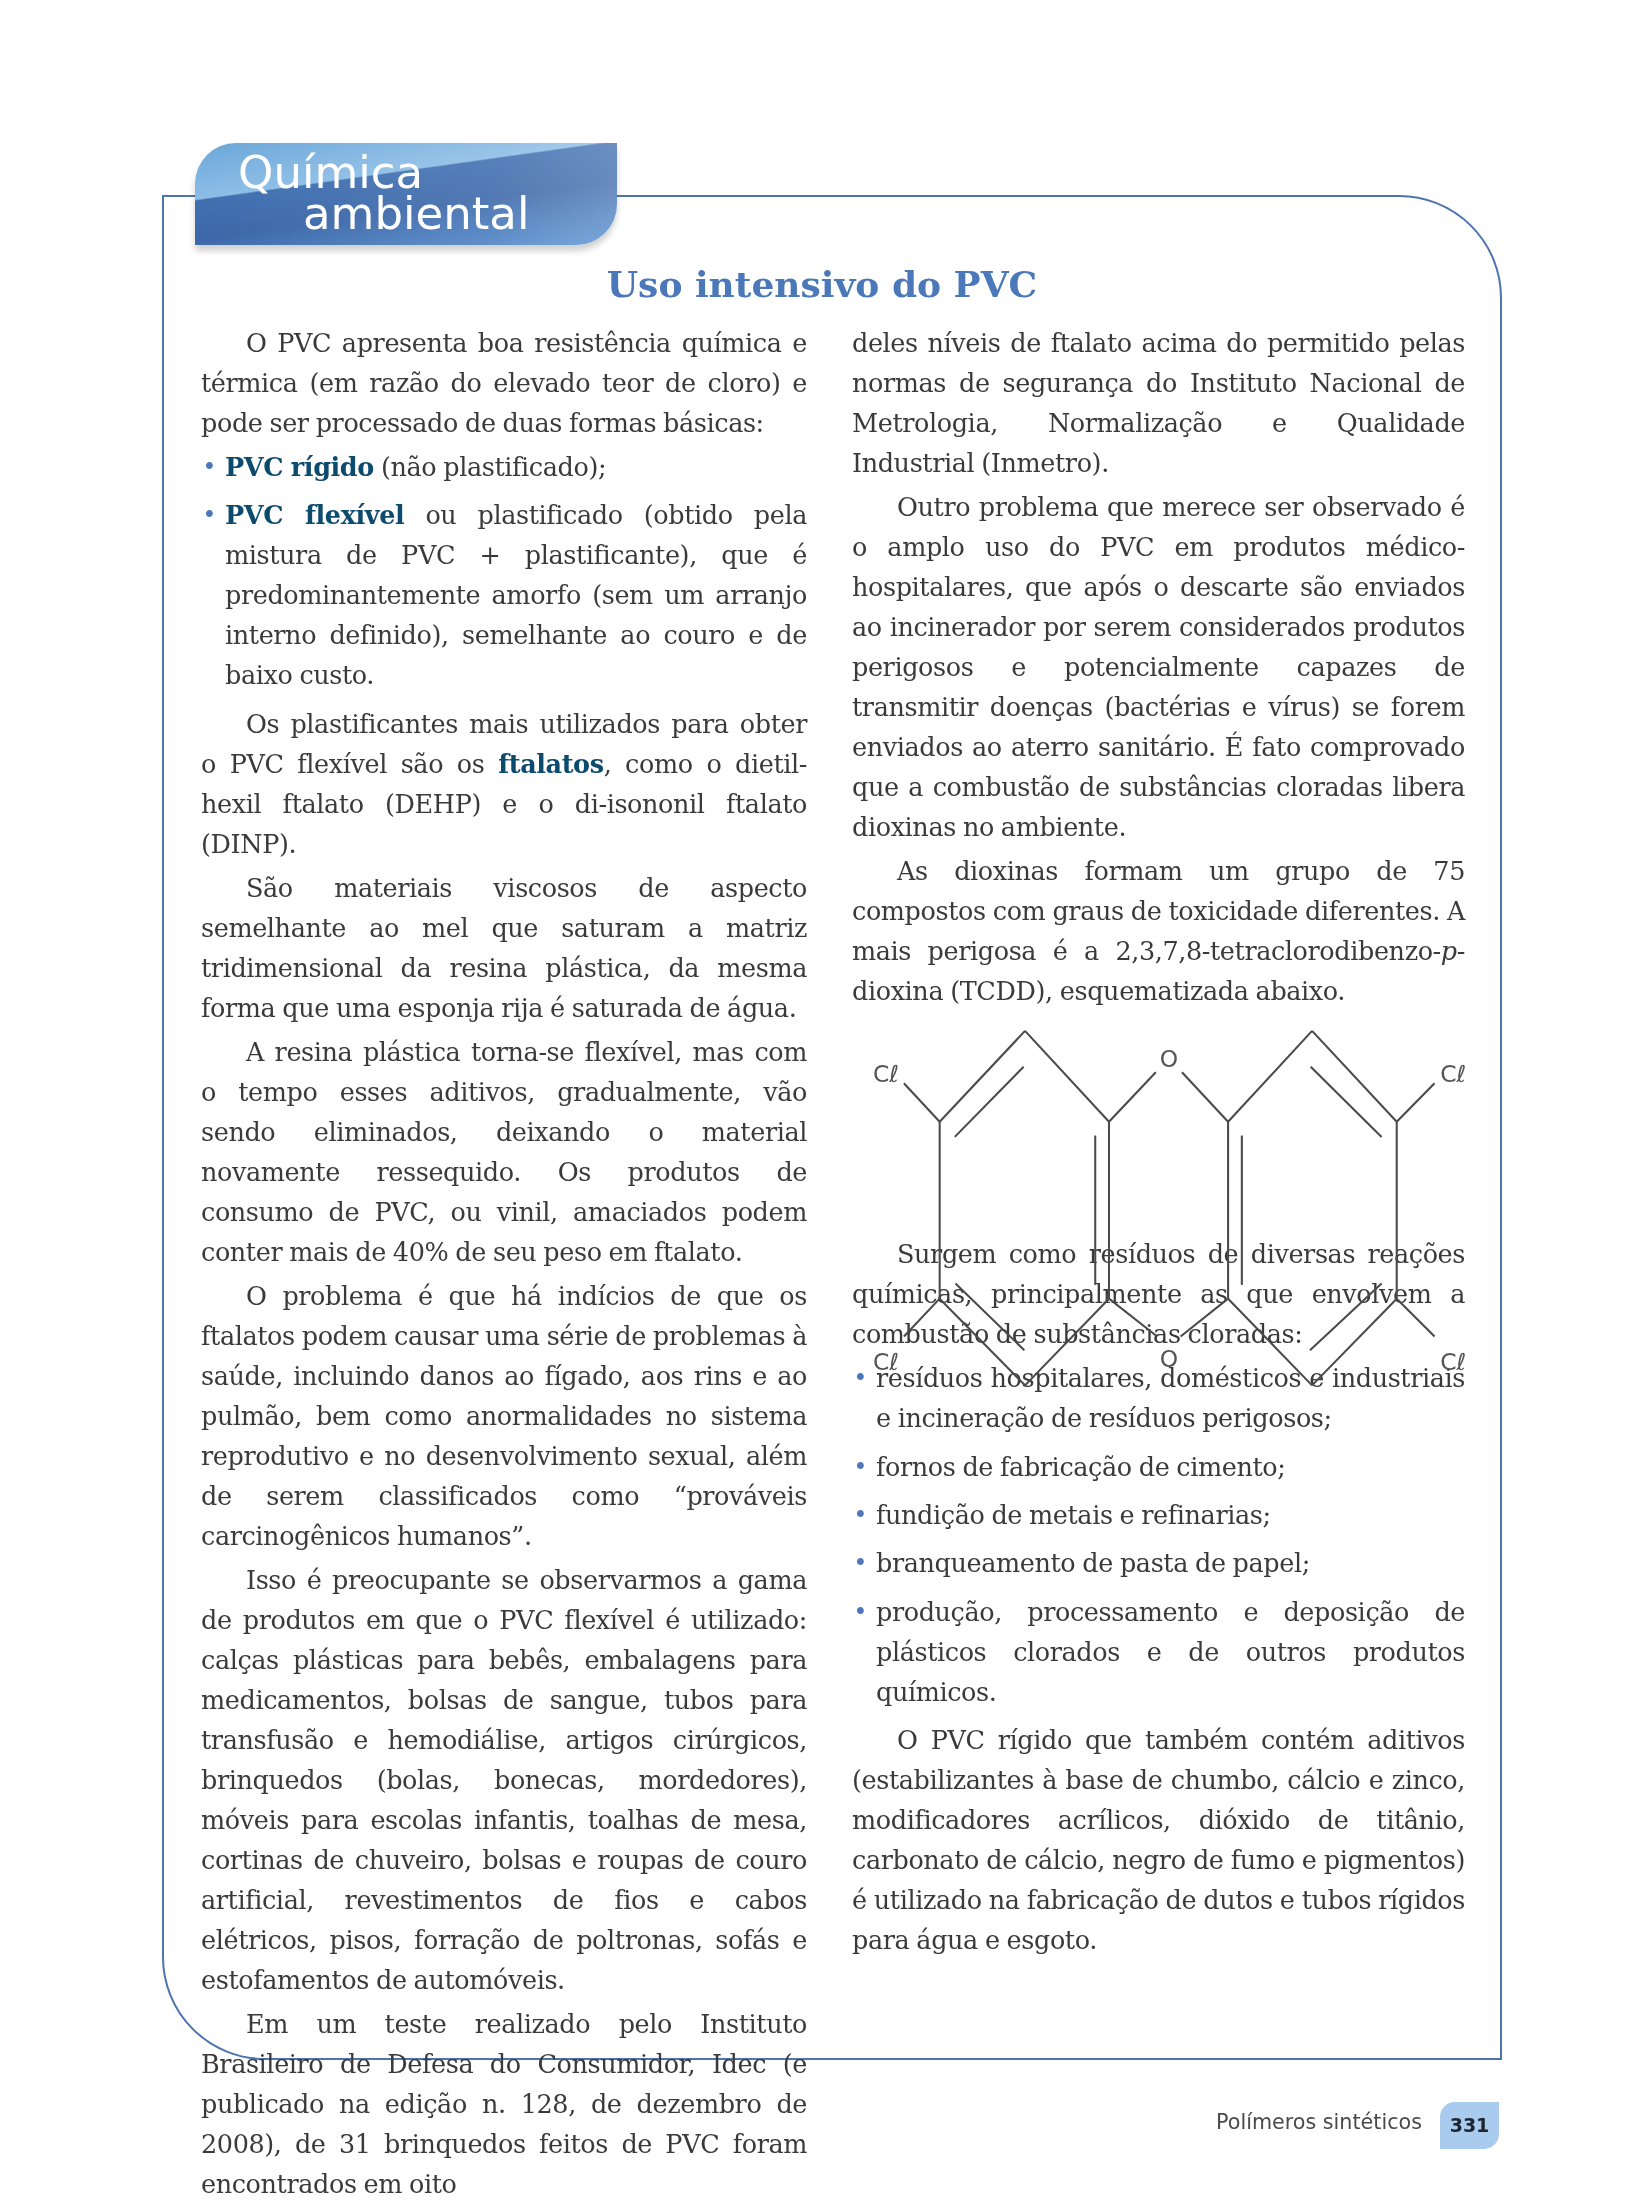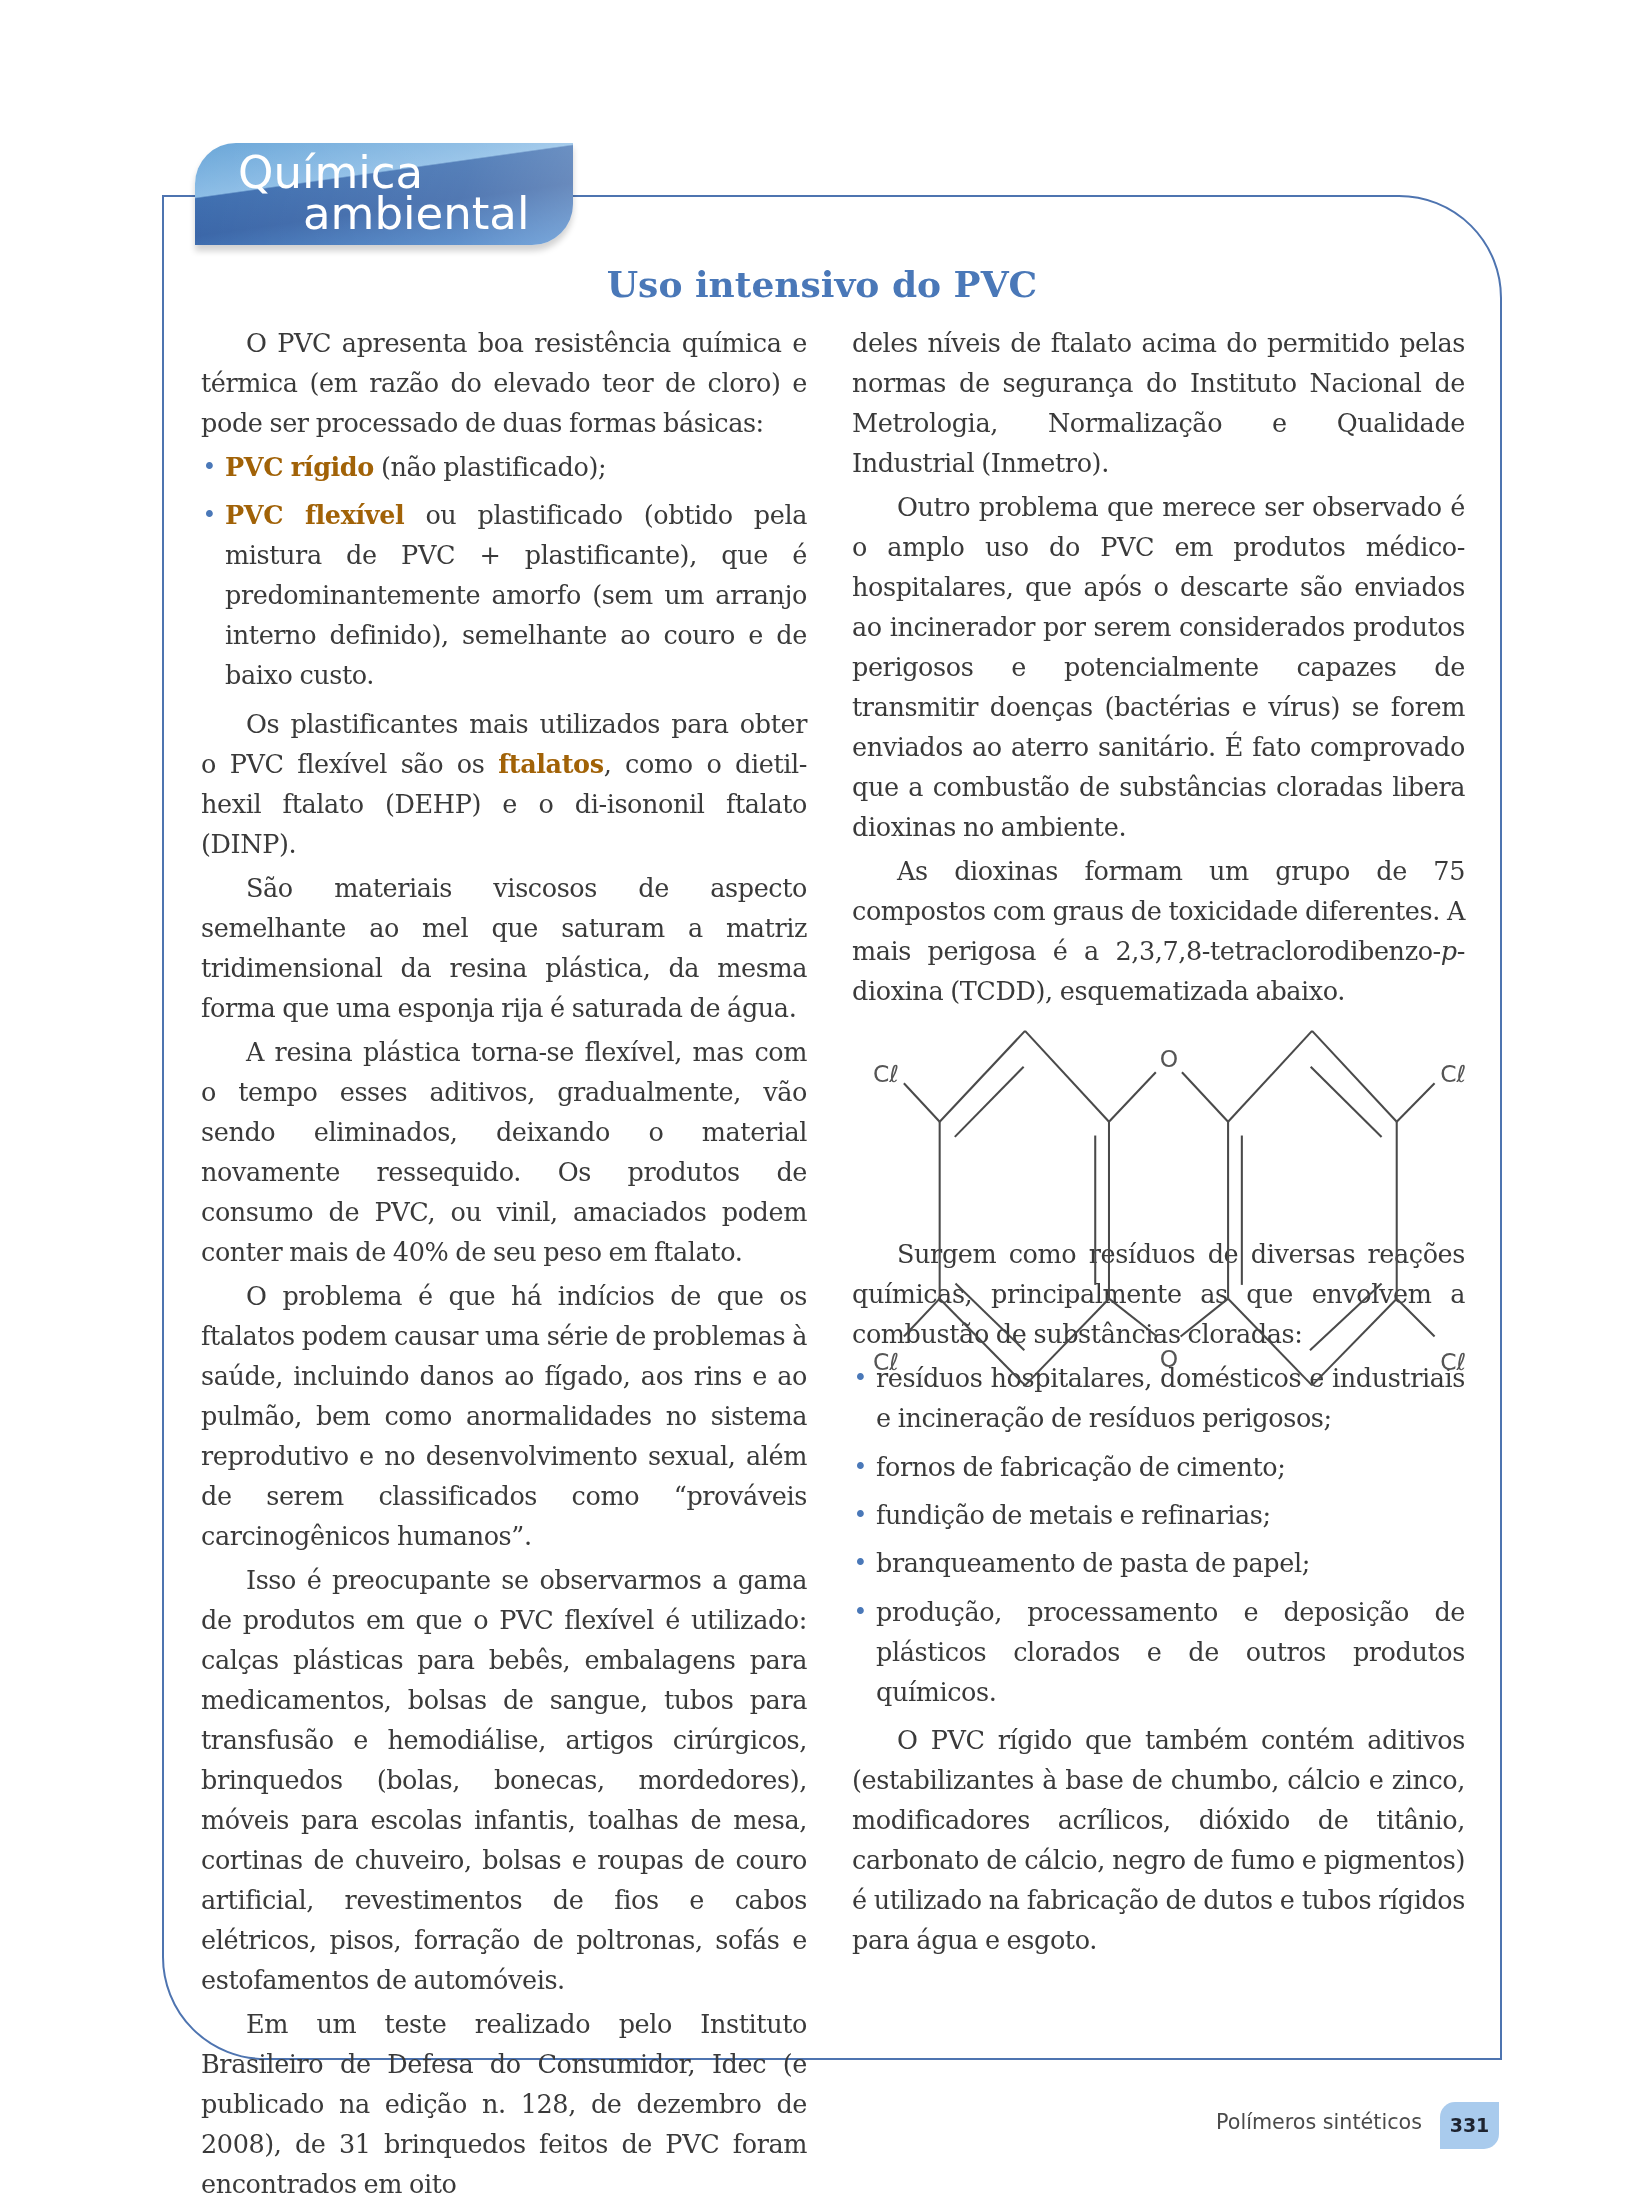--- a/index.html
+++ b/index.html
@@ -3,40 +3,40 @@
 <meta charset="utf-8">
 <style>
   html, body { margin:0; padding:0; background:#ffffff; }
   body { width:1644px; height:2205px; position:relative; overflow:hidden;
          font-family:"DejaVu Serif", "Liberation Serif", serif; color:#3a3a3a; }
   .frame { position:absolute; left:162px; top:195px; width:1336px; height:1861px;
            border:2.8px solid #4e74b0; border-radius:0 103px 0 103px; box-sizing:content-box; }
   .tab { position:absolute; left:195px; top:143px; width:378px; height:102px;
          border-radius:41px 0 41px 0;
          background:linear-gradient(172deg, #6aa6d8 0%, #8cbde6 35%, #3f6fb0 36%, #3a66a8 60%, #4f8cd0 100%);
-         box-shadow:0 5.5px 6.9px rgba(0,0,0,0.18); overflow:hidden; }
+         box-shadow:0 5.5px 6.9px rgba(0,0,0,0.18); overflow:hidden;padding-left:44px; }
   .tab-hl { position:absolute; left:0; top:0; width:100%; height:100%;
             background:linear-gradient(100deg, rgba(255,255,255,0) 0%, rgba(255,255,255,0.12) 70%, rgba(255,255,255,0.25) 100%); }
   .tab-l1, .tab-l2 { position:absolute; color:#ffffff; font-family:"DejaVu Sans", "Liberation Sans", sans-serif;
                       font-weight:normal; font-size:45px; line-height:45px; letter-spacing:0px; }
   .tab-l1 { left:43px; top:6.9px; }
   .tab-l2 { left:108px; top:48px; }
   .title { position:absolute; left:0; width:1644px; top:262px; text-align:center;
            font-family:"DejaVu Serif", serif; font-weight:bold; font-size:36px; color:#4a78b8;
            line-height:44px; }
   .col { position:absolute; font-size:25.5px; line-height:40px; text-align:justify; hyphens:manual;
          letter-spacing:-0.4px; word-spacing:-0.7px; }
   .col.left { left:201px; width:606px; top:323px; }
   .col.right { left:852px; width:613px; top:323px; }
   .col p { margin:0 0 4.1px 0; text-indent:45px; }
   .col p.noindent { text-indent:0; }
   .col ul { list-style:none; margin:0 0 4.1px 0; padding:0; }
   .col li { position:relative; padding-left:24px; margin-bottom:8.3px; }
   .col li .bullet { position:absolute; left:1.4px; top:0; color:#4a78b8; font-size:23.4px; }
-  .col b { font-weight:bold; color:#a16207; }
+  .col b { font-weight:bold; color:#0c4a6e; }
   .diagram { position:absolute; left:852px; top:1013px; width:620px; height:207px; }
   .diagram line { stroke:#4a4a4a; stroke-width:3; }
   .diagram text { font-family:"DejaVu Sans", "Liberation Sans", sans-serif; font-size:34px; fill:#555555; }
   .footer-label { position:absolute; right:222px; top:2110px; font-family:"DejaVu Sans","Liberation Sans",sans-serif;
                   font-size:20.7px; color:#4a4a4a;text-align:right; }
   .page-badge { position:absolute; left:1440px; top:2102px; width:59px; height:47px; background:#a9cbed;
                 border-radius:15px 0 15px 0; text-align:center; line-height:47px;
                 font-family:"DejaVu Sans","Liberation Sans",sans-serif; font-weight:bold; font-size:19px; color:#1e2430; }
 </style>
 </head>

